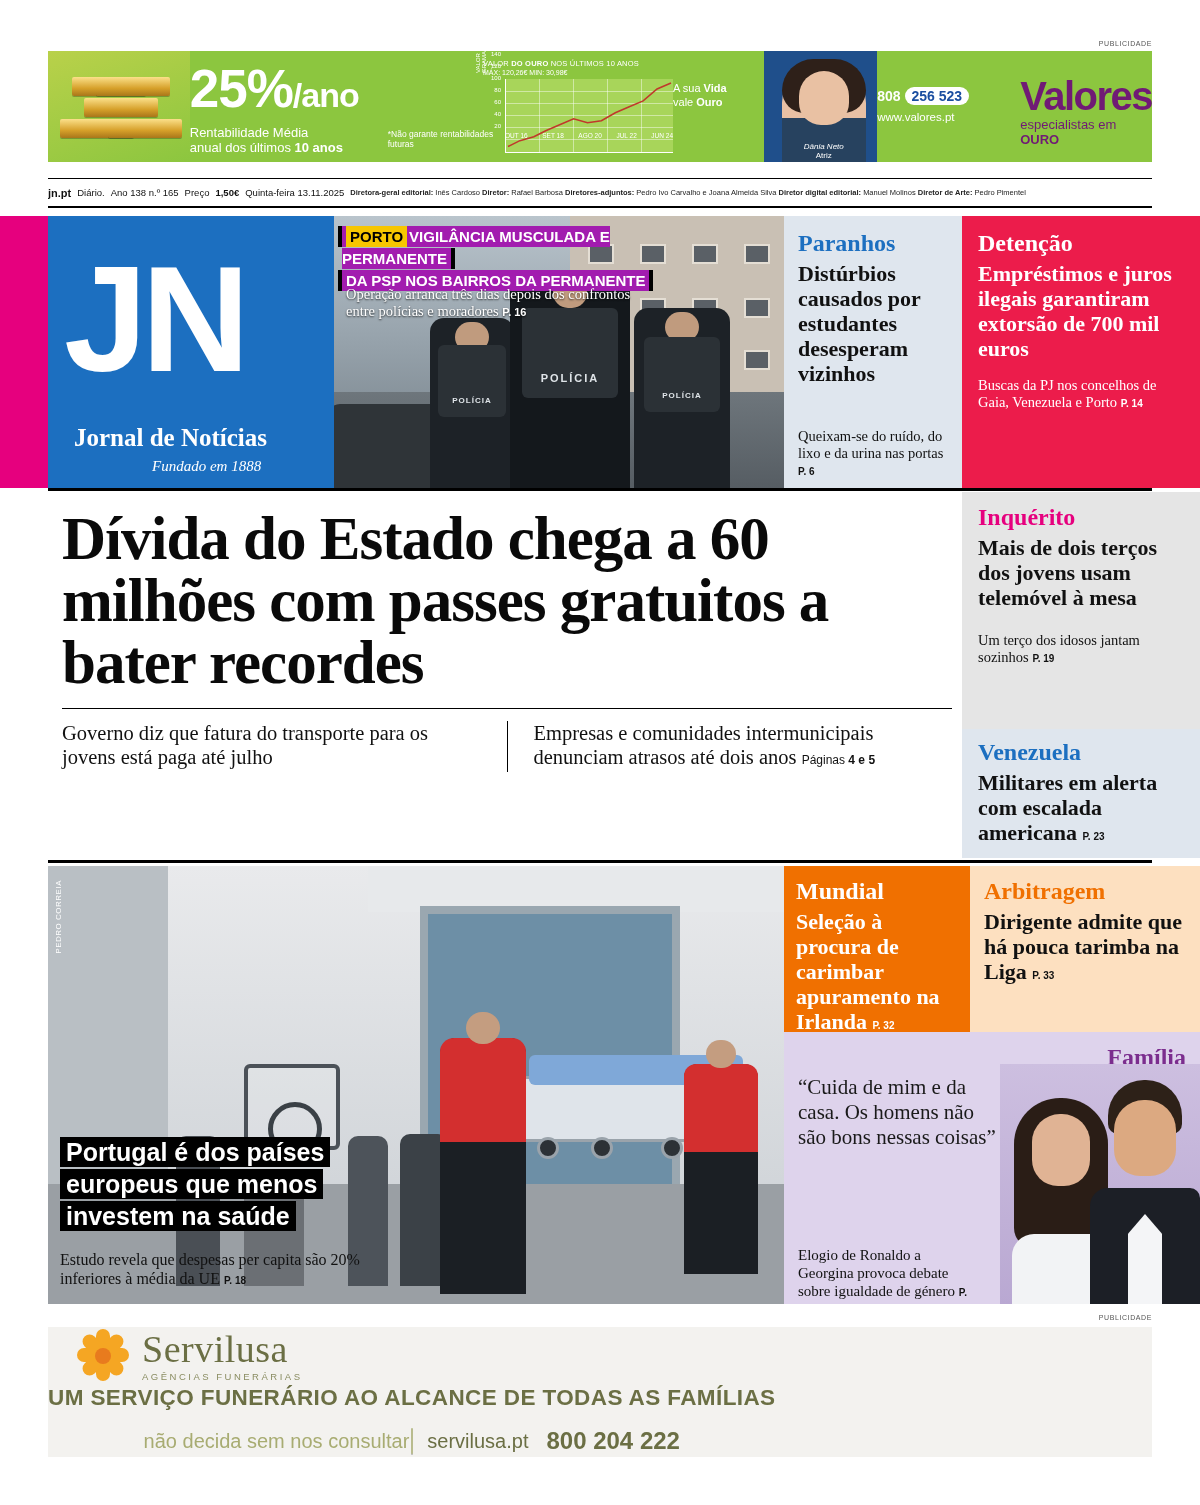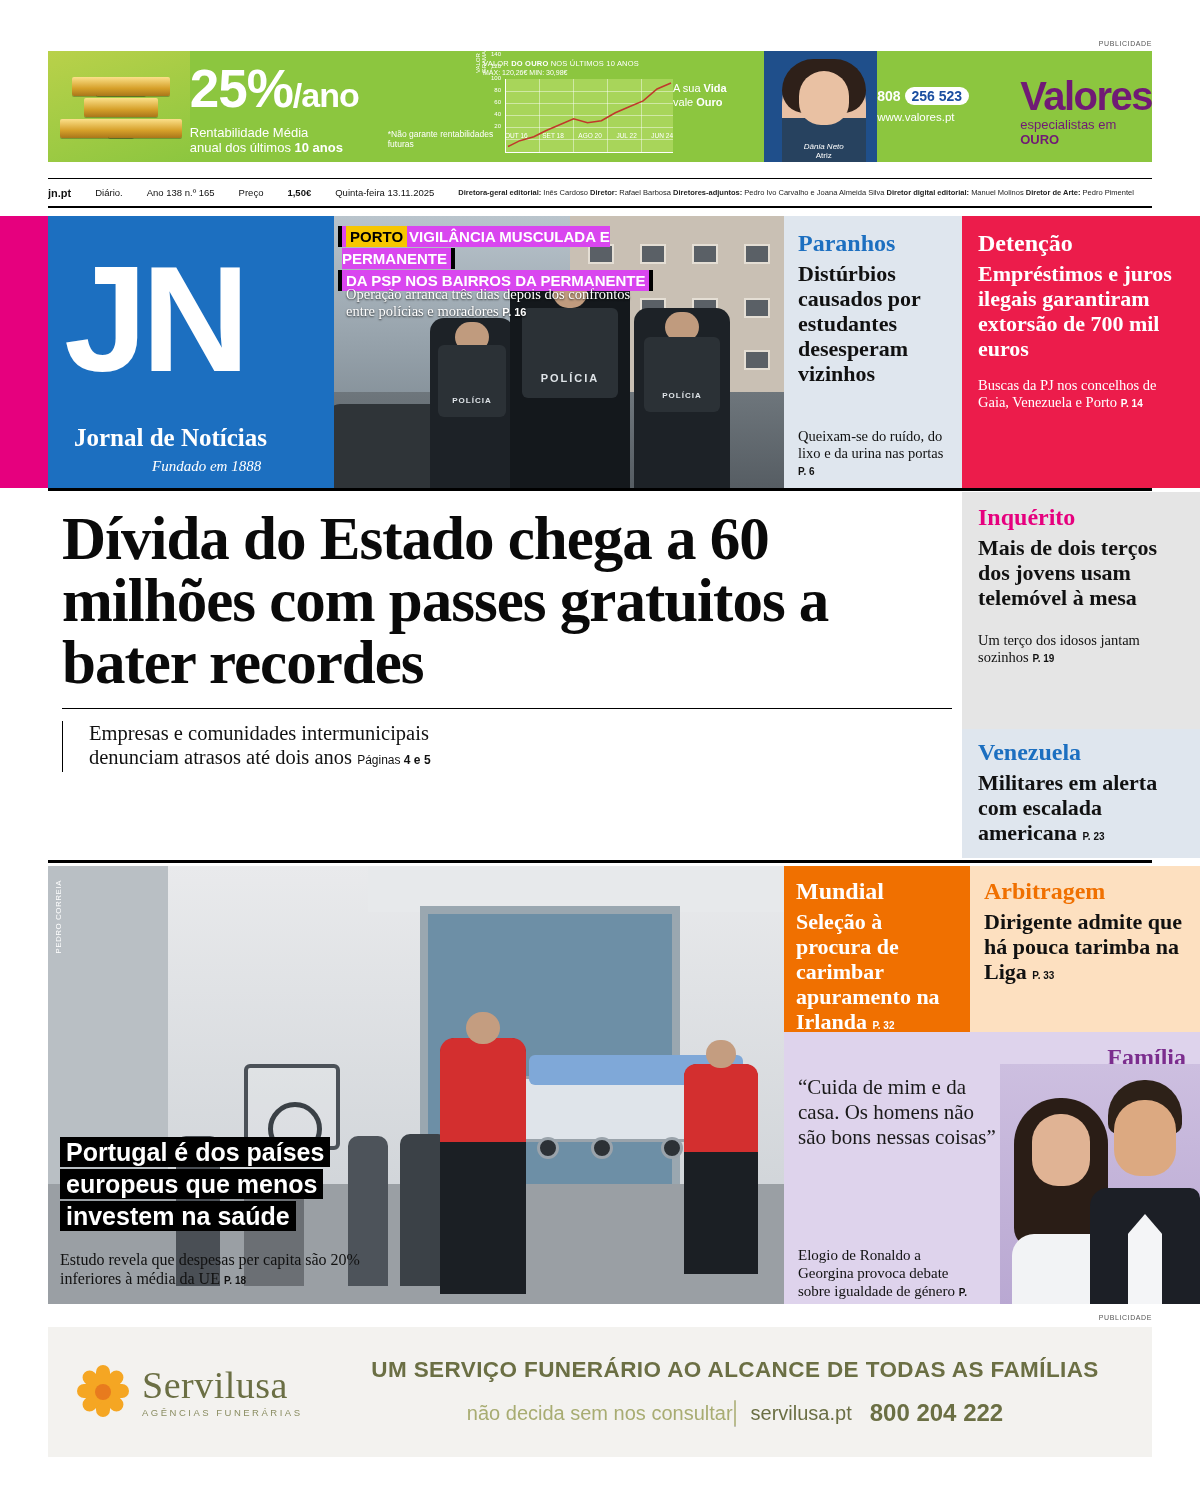--- a/index.html
+++ b/index.html
@@ -136,21 +136,21 @@
   }
   .brand .tag {
     font-family: "Liberation Sans", sans-serif; font-size: 13px; margin-top: 2px;
   }
   .brand .tag b { font-weight: bold; }
 
   
   .infobar {
     position: absolute; left: 48px; top: 178px; width: 1104px; height: 30px;
     border-top: 1px solid #000; border-bottom: 2px solid #000;
-    display: flex; align-items: center; gap: 24px;
+    display: flex; align-items: center; gap: 6px;
     font-family: "Liberation Sans", sans-serif; font-size: 9.5px; color: #111;
     white-space: nowrap; overflow: hidden;
   }
   .infobar .jnpt { font-weight: bold; font-size: 11px; }
   .infobar .price { font-weight: bold; }
   .infobar .tiny { font-size: 7.5px; color: #222; }
   .infobar .tiny b { font-weight: bold; }
 
   
   .magenta {
@@ -215,21 +215,21 @@
   .o-label.small { font-size: 8px; letter-spacing: 1px; }
   .pp-head {
     position: absolute; left: 50%; top: 4px; transform: translateX(-50%);
     width: 34px; height: 30px; border-radius: 16px; background: #c09b7e;
   }
   .porto-kicker {
     position: absolute; left: 8px; top: 10px; width: 330px;
     font-family: "Liberation Sans", sans-serif;
   }
   .porto-kicker .line {
-    display: inline; background: #d946ef; color: #fff; font-weight: bold;
+    display: inline; background: #a21caf; color: #fff; font-weight: bold;
     font-size: 15px; line-height: 22px; padding: 2px 4px;
     box-shadow: 4px 0 0 #000, -4px 0 0 #000;
   }
   .porto-kicker .tagporto {
     background: #f7c600; color: #000; padding: 2px 4px; margin-right: 2px;
   }
   .porto-sub {
     position: absolute; left: 12px; top: 70px; width: 300px;
     color: #fff; font-family: "Liberation Serif", serif;
     font-size: 14.5px; line-height: 17px; text-shadow: 0 1px 2px rgba(0,0,0,.8);
@@ -392,21 +392,21 @@
   .fp-man .suit { position: absolute; left: 0; bottom: 0; width: 110px; height: 116px; background: #1c1f26; border-radius: 18px 10px 0 0; }
   .fp-man .shirt { position: absolute; left: 38px; bottom: 0; width: 34px; height: 90px; background: #f4f5f7; clip-path: polygon(50% 0,100% 22%,100% 100%,0 100%,0 22%); }
 
   
   .pub-label-bottom {
     position: absolute; right: 48px; top: 1314px;
     font-family: "Liberation Sans", sans-serif; font-size: 7px; letter-spacing: .6px; color: #555;
   }
   .ad-bottom {
     position: absolute; left: 48px; top: 1327px; width: 1104px; height: 130px;
-    background: #f3f2ef; display: flex; align-items: center;
+    background: #f3f2ef; display: flex; align-items: flex-start; flex-direction: column;
   }
   .ab-logo { width: 300px; display: flex; align-items: center; gap: 10px; padding-left: 26px; }
   .flower { position: relative; width: 58px; height: 58px; }
   .flower .pet {
     position: absolute; left: 22px; top: 2px; width: 14px; height: 26px;
     background: #f5a623; border-radius: 7px; transform-origin: 50% 100%;
   }
   .flower .core { position: absolute; left: 21px; top: 21px; width: 16px; height: 16px; border-radius: 50%; background: #e87b1e; }
   .ab-logo .txt { line-height: 1; }
   .ab-logo .t1 { font-family: "Liberation Serif", serif; font-size: 38px; color: #6b6f44; letter-spacing: .5px; }
@@ -604,20 +604,21 @@
       <span class="pg">P. 14</span>
     </div>
   </div>
 
   <div class="hr-thick" style="top:488px"></div>
 
   <div class="main">
     <h1>Dívida do Estado chega a 60 milhões com passes gratuitos a bater recordes</h1>
     <div class="underline"></div>
     <div class="decks">
+      <div class="deck">Governo diz que fatura do transporte para os jovens está paga até julho</div>
       <div class="deck-sep"></div>
       <div class="deck">
         <span>Empresas e comunidades intermunicipais denunciam atrasos até dois anos</span>
         <span class="pages"><span>Páginas</span> <b>4 e 5</b></span>
       </div>
     </div>
   </div>
 
   <div class="col-inq">
     <div class="kicker pink">Inquérito</div>

